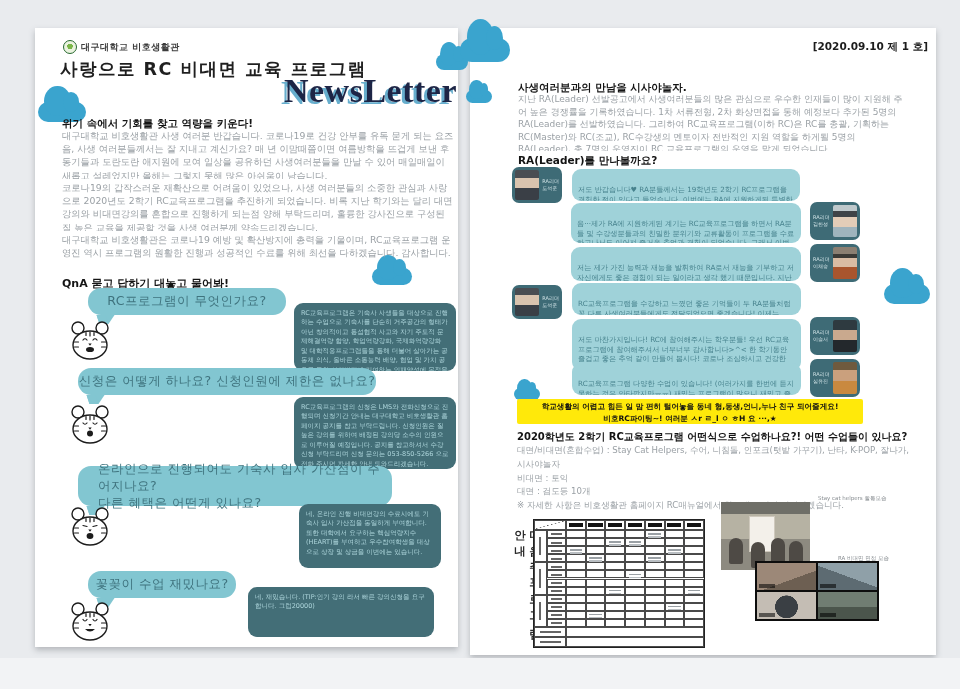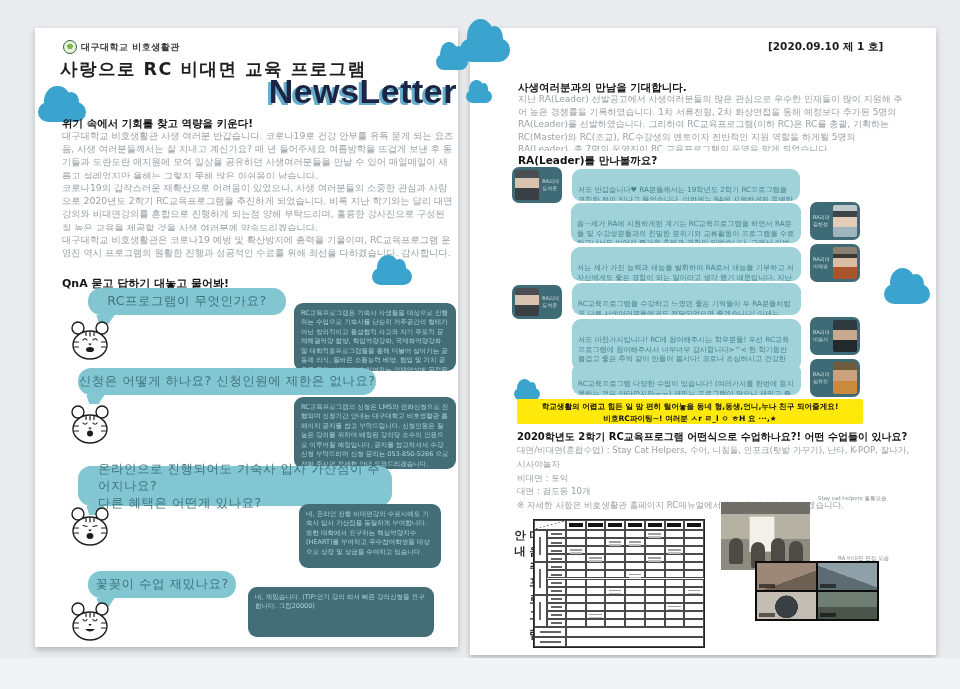--- a/index.html
+++ b/index.html
@@ -14,21 +14,21 @@
   .cloud::before{content:"";position:absolute;background:#3aa4ce;border-radius:50%;
     width:55%;height:150%;left:13%;bottom:28%;}
   .cloud::after{content:"";position:absolute;background:#3aa4ce;border-radius:50%;
     width:34%;height:100%;right:14%;bottom:52%;}
 
   
   .brand{font-size:9px;font-weight:bold;color:#3c3c3c;letter-spacing:.5px;}
   .logo{width:12px;height:12px;border-radius:50%;border:1.6px solid #27692f;
     background:radial-gradient(circle at 50% 45%, #7ab648 0 30%, #eaf3df 31% 100%);}
   .main-title{font-size:17.5px;font-weight:bold;color:#1f1f1f;letter-spacing:1.5px;}
-  .newsletter{font-family:Liberation Sans, sans-serif;font-size:34px;font-weight:bold;
+  .newsletter{font-family:Liberation Serif, serif;font-size:34px;font-weight:bold;
     color:#1d2546;text-shadow:-3px 2px 0 #67aecd;letter-spacing:.5px;}
 
   .h-small{font-size:10.5px;font-weight:bold;color:#141414;}
   .para{font-size:9.3px;line-height:1.42;color:#9aa0a5;}
 
   
   .qb{position:absolute;background:#82c6d1;border-radius:13px;color:#3f737e;
     font-size:12.5px;display:flex;align-items:center;justify-content:center;letter-spacing:.5px;}
   .qb::after{content:"";position:absolute;left:10px;bottom:-9px;
     border:9px solid transparent;border-top-color:#82c6d1;border-left-color:#82c6d1;
@@ -106,36 +106,36 @@
   <div class="cloud" style="left:514px;top:388px;width:26px;height:12px;"></div>
 
   <div class="abs" style="left:63px;top:40px;display:flex;align-items:center;gap:4px;">
     <span class="logo"></span>
     <span class="brand">대구대학교 비호생활관</span>
   </div>
   <div class="abs main-title" style="left:60px;top:57px;">사랑으로 RC 비대면 교육 프로그램</div>
   <div class="abs newsletter" style="left:255px;top:72px;width:202px;text-align:right;">NewsLetter</div>
 
   <div class="abs h-small" style="left:62px;top:117px;">위기 속에서 기회를 찾고 역량을 키운다!</div>
-  <div class="abs para" style="left:62px;top:129px;width:392px;height:50px;overflow:hidden;">대구대학교 비호생활관 사생 여러분 반갑습니다. 코로나19로 건강 안부를 유독 묻게 되는 요즈음, 사생 여러분들께서는 잘 지내고 계신가요? 매 년 들어주세요 여름방학을 뜨겁게 보낸 후 동기들과 도란도란 애지원에 모여 일상을 공유하던 사생여러분들을 만날 수 있어 매일매일이 새롭고 설레었지만 올해는 그렇지 못해 많은 아쉬움이 남습니다.</div>
+  <div class="abs para" style="left:62px;top:129px;width:392px;height:50px;overflow:hidden;">대구대학교 비호생활관 사생 여러분 반갑습니다. 코로나19로 건강 안부를 유독 묻게 되는 요즈음, 사생 여러분들께서는 잘 지내고 계신가요? 매 년 이맘때쯤이면 여름방학을 뜨겁게 보낸 후 동기들과 도란도란 애지원에 모여 일상을 공유하던 사생여러분들을 만날 수 있어 매일매일이 새롭고 설레었지만 올해는 그렇지 못해 많은 아쉬움이 남습니다.</div>
   <div class="abs para" style="left:62px;top:181px;width:392px;height:50px;overflow:hidden;">코로나19의 갑작스러운 재확산으로 어려움이 있었으나, 사생 여러분들의 소중한 관심과 사랑으로 2020년도 2학기 RC교육프로그램을 추진하게 되었습니다. 비록 지난 학기와는 달리 대면강의와 비대면강의를 혼합으로 진행하게 되는점 양해 부탁드리며, 훌륭한 강사진으로 구성된 질 높은 교육을 제공할 것을 사생 여러분께 약속드리겠습니다.</div>
   <div class="abs para" style="left:62px;top:233px;width:392px;height:36px;overflow:hidden;">대구대학교 비호생활관은 코로나19 예방 및 확산방지에 총력을 기울이며, RC교육프로그램 운영진 역시 프로그램의 원활한 진행과 성공적인 수료를 위해 최선을 다하겠습니다. 감사합니다.</div>
 
   <div class="abs h-small" style="left:62px;top:276px;font-size:11px;">QnA 묻고 답하기 대놓고 물어봐!</div>
 
   <div class="qb" style="left:88px;top:288px;width:198px;height:27px;">RC프로그램이 무엇인가요?</div>
   <div class="ab" style="left:294px;top:303px;width:162px;height:68px;">RC교육프로그램은 기숙사 사생들을 대상으로 진행하는 수업으로 기숙사를 단순히 거주공간의 형태가 아닌 창의적이고 통섭협적 사고와 자기 주도적 문제해결역량 함양, 학업역량강화, 국제화역량강화 및 대학적응프로그램들을 통해 더불어 살아가는 공동체 의식, 올바른 소통능력 배양, 협업 및 가치 공유를 통한 사회발전에 기여하는 인재양성에 목적을 두는 프로그램입니다. (내 역량은 내가 강화해야겠죠?)</div>
 
   <div class="qb" style="left:78px;top:368px;width:298px;height:27px;">신청은 어떻게 하나요? 신청인원에 제한은 없나요?</div>
   <div class="ab" style="left:294px;top:397px;width:162px;height:72px;">RC교육프로그램의 신청은 LMS와 전화신청으로 진행되며 신청기간 안내는 대구대학교 비호생활관 홈페이지 공지를 참고 부탁드립니다. 신청인원은 질 높은 강의를 위하여 배정된 강의당 소수의 인원으로 이루어질 예정입니다. 공지를 참고하셔서 수강신청 부탁드리며 신청 문의는 053-850-5266 으로 전화 주시면 자세한 안내 도와드리겠습니다.</div>
 
   <div class="qb" style="left:78px;top:466px;width:314px;height:40px;justify-content:flex-start;padding-left:20px;white-space:pre-line;box-sizing:border-box;">온라인으로 진행되어도 기숙사 입사 가산점이 주어지나요?
 다른 혜택은 어떤게 있나요?</div>
   <div class="ab" style="left:299px;top:504px;width:142px;height:64px;white-space:pre-line;">네, 온라인 진행 비대면강의 수료시에도 기숙사 입사 가산점을 동일하게 부여합니다.
-또한 대학에서 요구하는 핵심역량지수(HEART)를 부여하고 우수참여학생을 대상으로 상장 및 상금을 수여하고 있습니다.</div>
+또한 대학에서 요구하는 핵심역량지수(HEART)를 부여하고 우수참여학생을 대상으로 상장 및 상금을 이번에는 있습니다.</div>
 
   <div class="qb" style="left:88px;top:571px;width:148px;height:27px;">꽃꽂이 수업 재밌나요?</div>
   <div class="ab" style="left:248px;top:587px;width:186px;height:50px;">네, 재밌습니다. (TIP:인기 강의 라서 빠른 강의신청을 요구합니다. 그럼20000)</div>
 
   <svg class="tiger" viewBox="0 0 48 48" style="left:66px;top:317px;">
     <g fill="#fff" stroke="#1c1c1c" stroke-width="1.4">
       <circle cx="12" cy="11" r="6"></circle>
         <circle cx="36" cy="11" r="6"></circle>
         <ellipse cx="24" cy="28" rx="17" ry="14"></ellipse>
     </g>
@@ -183,23 +183,23 @@
     </g>
     <g stroke="#1c1c1c" stroke-width="1.2" stroke-linecap="round" fill="none">
       <path d="M24 15 v4 M20 15.5 v3 M28 15.5 v3"></path>
       <path d="M8.5 25 h4 M8.5 30 h4 M35.5 25 h4 M35.5 30 h4"></path>
       <path d="M17 21.5 q2 3 4 0 M27 21.5 q2 3 4 0"></path>
     </g>
     <path d="M22.3 26 h3.4 l-1.7 2.2 z" fill="#1c1c1c"></path>
     <path d="M19 31 q5 5 10 0 z" fill="#1c1c1c"></path>
   </svg>
 
-  <div class="abs issue" style="left:768px;top:40px;width:160px;">[2020.09.10 제 1 호]</div>
-
-  <div class="abs h-small" style="left:518px;top:81px;">사생여러분과의 만남을 기대합니다.</div>
+  <div class="abs issue" style="left:768px;top:40px;width:160px;text-align:right;">[2020.09.10 제 1 호]</div>
+
+  <div class="abs h-small" style="left:518px;top:81px;">사생여러분과의 만남을 시사야놀자.</div>
   <div class="abs rp-para" style="left:518px;top:93px;width:392px;height:58px;overflow:hidden;">지난 RA(Leader) 선발공고에서 사생여러분들의 많은 관심으로 우수한 인재들이 많이 지원해 주어 높은 경쟁률을 기록하였습니다. 1차 서류전형, 2차 화상면접을 통해 예정보다 추가된  5명의 RA(Leader)를 선발하였습니다. 그리하여 RC교육프로그램(이하 RC)은 RC를 총괄, 기획하는 RC(Master)와 RC(조교), RC수강생의 멘토이자 전반적인 지원 역할을 하게될 5명의 RA(Leader), 총 7명의 운영진이 RC 교육프로그램의 운영을 맡게 되었습니다.</div>
 
   <div class="abs h-small" style="left:518px;top:154px;">RA(Leader)를 만나볼까요?</div>
 
   <div class="avatar-card" style="left:512px;top:167px;width:50px;height:36px;">
     <span class="photo p0"></span>
     <span class="lbl"><span>RA리더</span><br>
       <span>도석훈</span></span>
   </div>
   <div class="avatar-card" style="left:810px;top:202px;width:50px;height:38px;">

